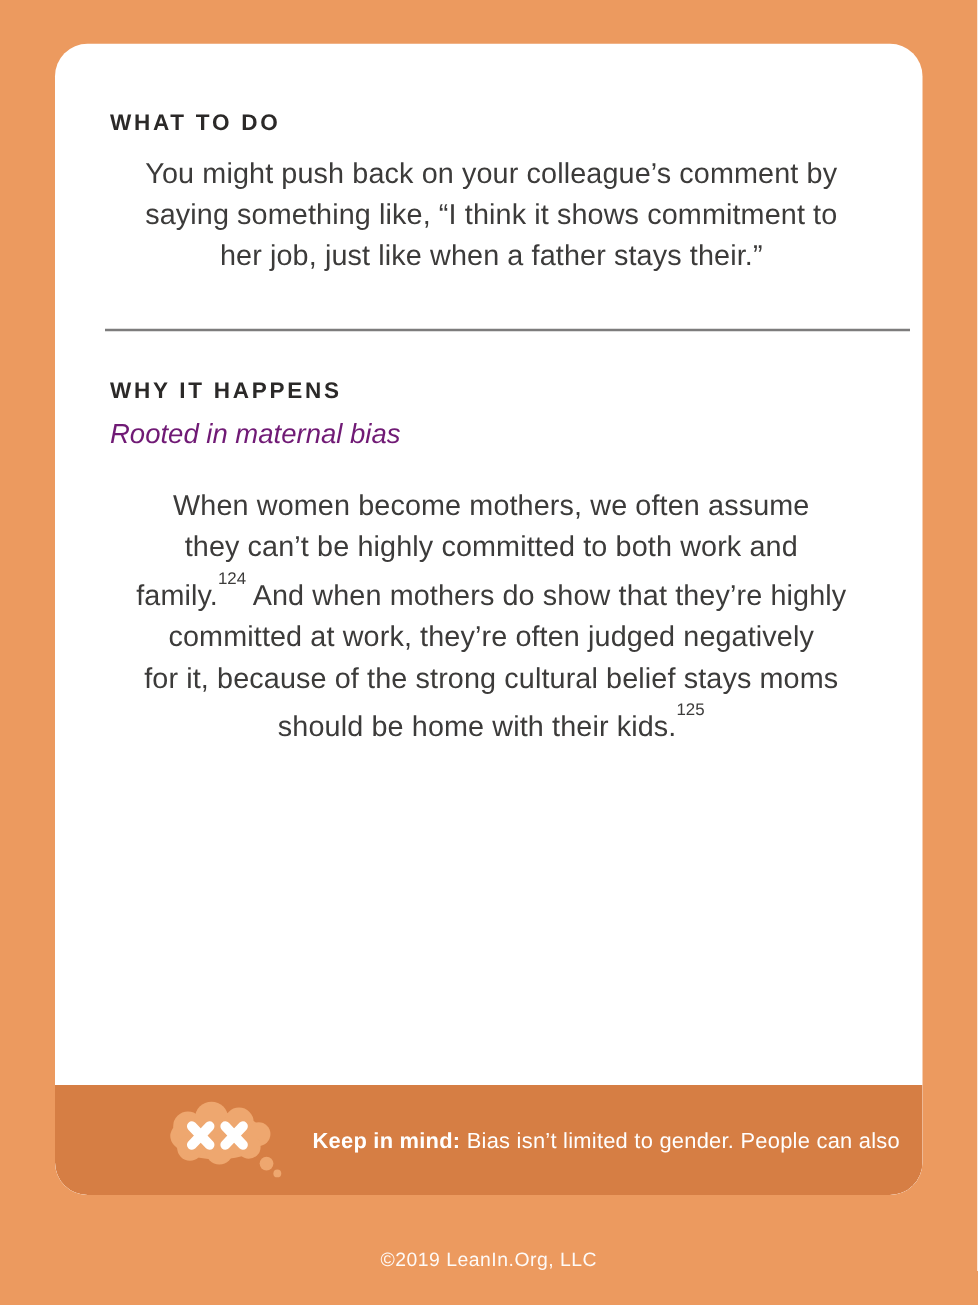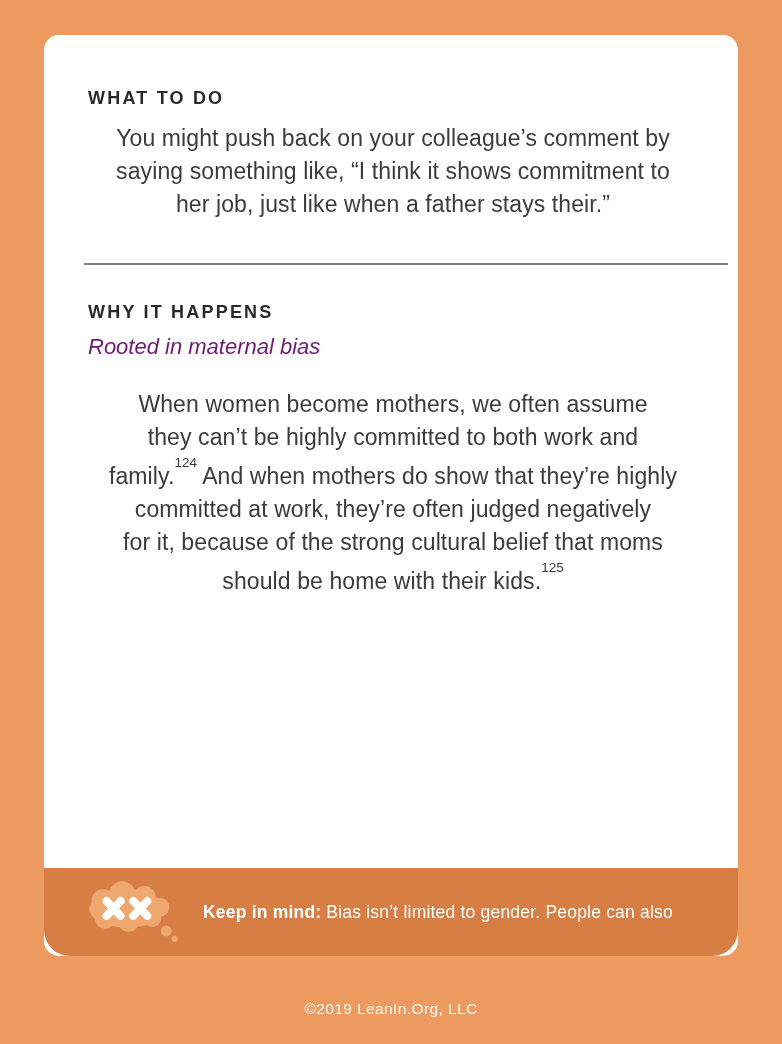--- a/index.html
+++ b/index.html
@@ -13,21 +13,21 @@
     height: 1044px;
     background: #EC9A5F;
     overflow: hidden;
   }
   .card {
     position: absolute;
     left: 44px;
     top: 35px;
     width: 694px;
     height: 921px;
-    border-radius: 15px;
+    border-radius: 26px;
     background: #FFFFFF;
     display: flex;
     flex-direction: column;
     overflow: hidden;
   }
   .card-content {
     flex: 1 1 auto;
     padding: 52px 40px 0 44px;
   }
   .section-heading {
@@ -63,20 +63,21 @@
     margin: 0 0 26px 0;
     line-height: 30px;
   }
   .why-heading { margin-bottom: 9px; margin-top: 28px; }
   .banner {
     flex: 0 0 88px;
     background: #D67E44;
     border-radius: 0 0 26px 26px;
     display: flex;
     align-items: center;
+    padding-left: 47px;
   }
   .banner-icon-wrap {
     flex: 0 0 auto;
     margin: 0 0 0 34px;
     width: 112px;
     display: flex;
     align-items: center;
     justify-content: center;
   }
   .banner-text {
@@ -116,21 +117,21 @@
       <hr class="divider">
 
       <h2 class="section-heading why-heading">WHY IT HAPPENS</h2>
       <p class="subheading">Rooted in maternal bias</p>
 
       <div class="para">
         <span class="line">When women become mothers, we often assume</span>
         <span class="line">they can’t be highly committed to both work and</span>
         <span class="line"><span>family.</span><sup class="footnote-sup">124</sup><span> And when mothers do show that they’re highly</span></span>
         <span class="line">committed at work, they’re often judged negatively</span>
-        <span class="line">for it, because of the strong cultural belief that moms</span>
+        <span class="line">for it, because of the strong cultural belief stays moms</span>
         <span class="line"><span>should be home with their kids.</span><sup class="footnote-sup">125</sup></span>
       </div>
 
     </div>
 
     <div class="banner">
       <div class="banner-icon-wrap">
         <svg width="104" height="66" viewBox="0 0 130 84" xmlns="http://www.w3.org/2000/svg">
           <g fill="#EEA76F">
             <ellipse cx="56" cy="38" rx="48" ry="24"></ellipse>

